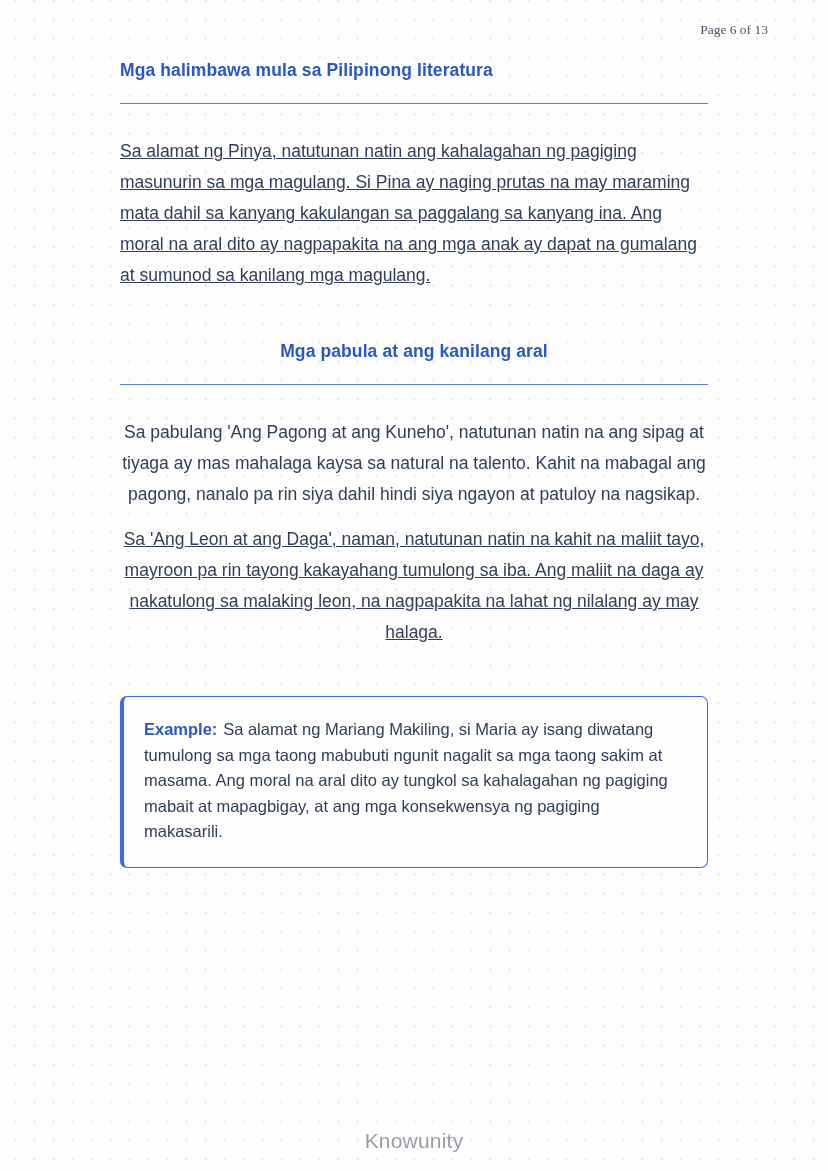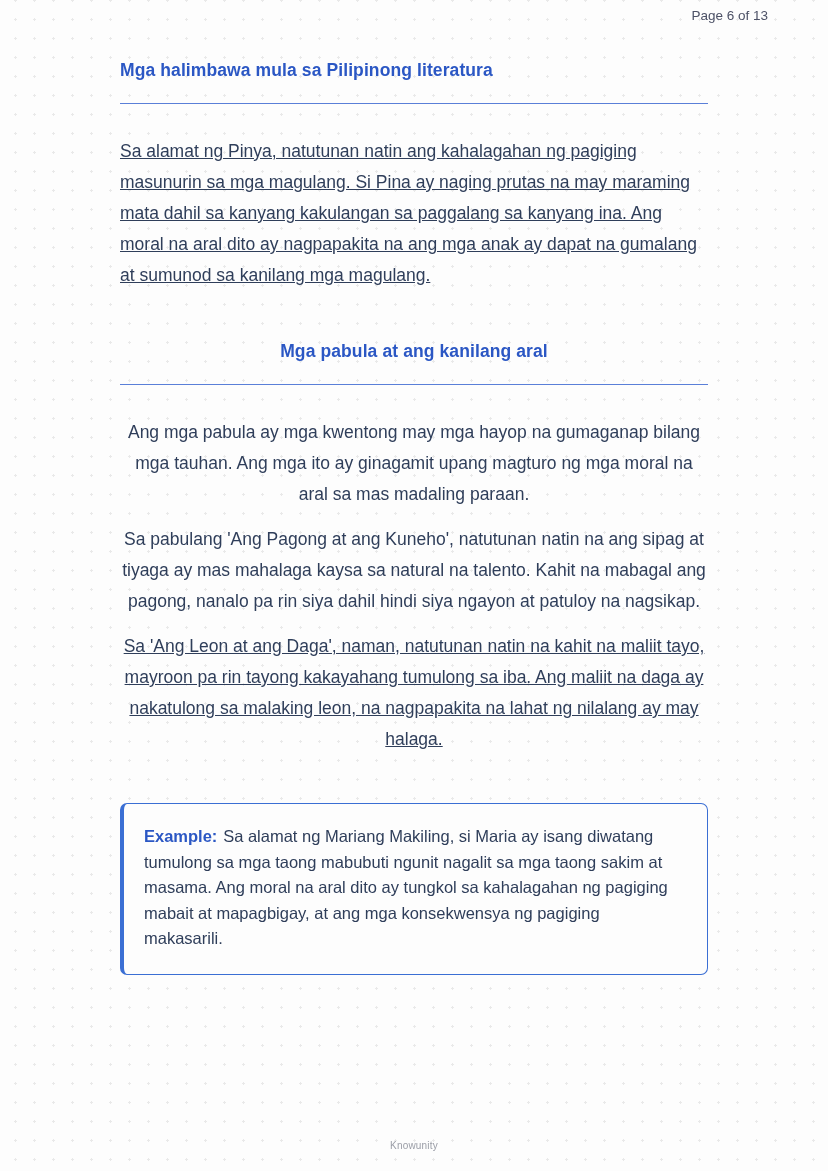--- a/index.html
+++ b/index.html
@@ -19,23 +19,23 @@
     height: 1171px;
     background-color: #fdfdfd;
     background-image: radial-gradient(circle, #e9e9e9 1px, transparent 1.2px);
     background-size: 19px 19px;
     background-position: 6px 10px;
     overflow: hidden;
   }
 
   .page-indicator {
     position: absolute;
-    top: 8px;
+    top: 22px;
     right: 60px;
-    font-family: Liberation Sans, sans-serif;
+    font-family: Liberation Serif, serif;
     font-size: 13.5px;
     color: #4c5166;
   }
 
   .content {
     position: absolute;
     top: 60px;
     left: 120px;
     width: 588px;
   }
@@ -87,21 +87,21 @@
 
   .footer {
     position: absolute;
     left: 0;
     right: 0;
     bottom: 18px;
     text-align: center;
   }
 
   .footer-brand {
-    font-size: 10px;
+    font-size: 21px;
     color: #9a9da6;
     letter-spacing: 0.2px;
     text-align: right;
   }
 </style>
 </head>
 <body>
 
 <div class="page">
 
@@ -109,21 +109,20 @@
 
   <main class="content">
 
     <section class="section">
       <h2 class="section-heading">Mga halimbawa mula sa Pilipinong literatura</h2>
       <p class="para">Sa alamat ng Pinya, natutunan natin ang kahalagahan ng pagiging masunurin sa mga magulang. Si Pina ay naging prutas na may maraming mata dahil sa kanyang kakulangan sa paggalang sa kanyang ina. Ang moral na aral dito ay nagpapakita na ang mga anak ay dapat na gumalang at sumunod sa kanilang mga magulang.</p>
     </section>
 
     <section class="section">
       <h2 class="section-heading">Mga pabula at ang kanilang aral</h2>
-      <p class="para">Ang mga pabula ay mga kwentong may mga hayop na gumaganap bilang mga tauhan. Ang mga ito ay ginagamit upang magturo ng mga moral na aral sa mas madaling paraan.</p>
       <p class="para">Sa pabulang 'Ang Pagong at ang Kuneho', natutunan natin na ang sipag at tiyaga ay mas mahalaga kaysa sa natural na talento. Kahit na mabagal ang pagong, nanalo pa rin siya dahil hindi siya ngayon at patuloy na nagsikap.</p>
       <p class="para">Sa 'Ang Leon at ang Daga', naman, natutunan natin na kahit na maliit tayo, mayroon pa rin tayong kakayahang tumulong sa iba. Ang maliit na daga ay nakatulong sa malaking leon, na nagpapakita na lahat ng nilalang ay may halaga.</p>
     </section>
 
     <aside class="example-box">
       <p class="example-text">
         <strong class="example-label">Example:</strong><span>Sa alamat ng Mariang Makiling, si Maria ay isang diwatang tumulong sa mga taong mabubuti ngunit nagalit sa mga taong sakim at masama. Ang moral na aral dito ay tungkol sa kahalagahan ng pagiging mabait at mapagbigay, at ang mga konsekwensya ng pagiging makasarili.</span>
       </p>
     </aside>
 

